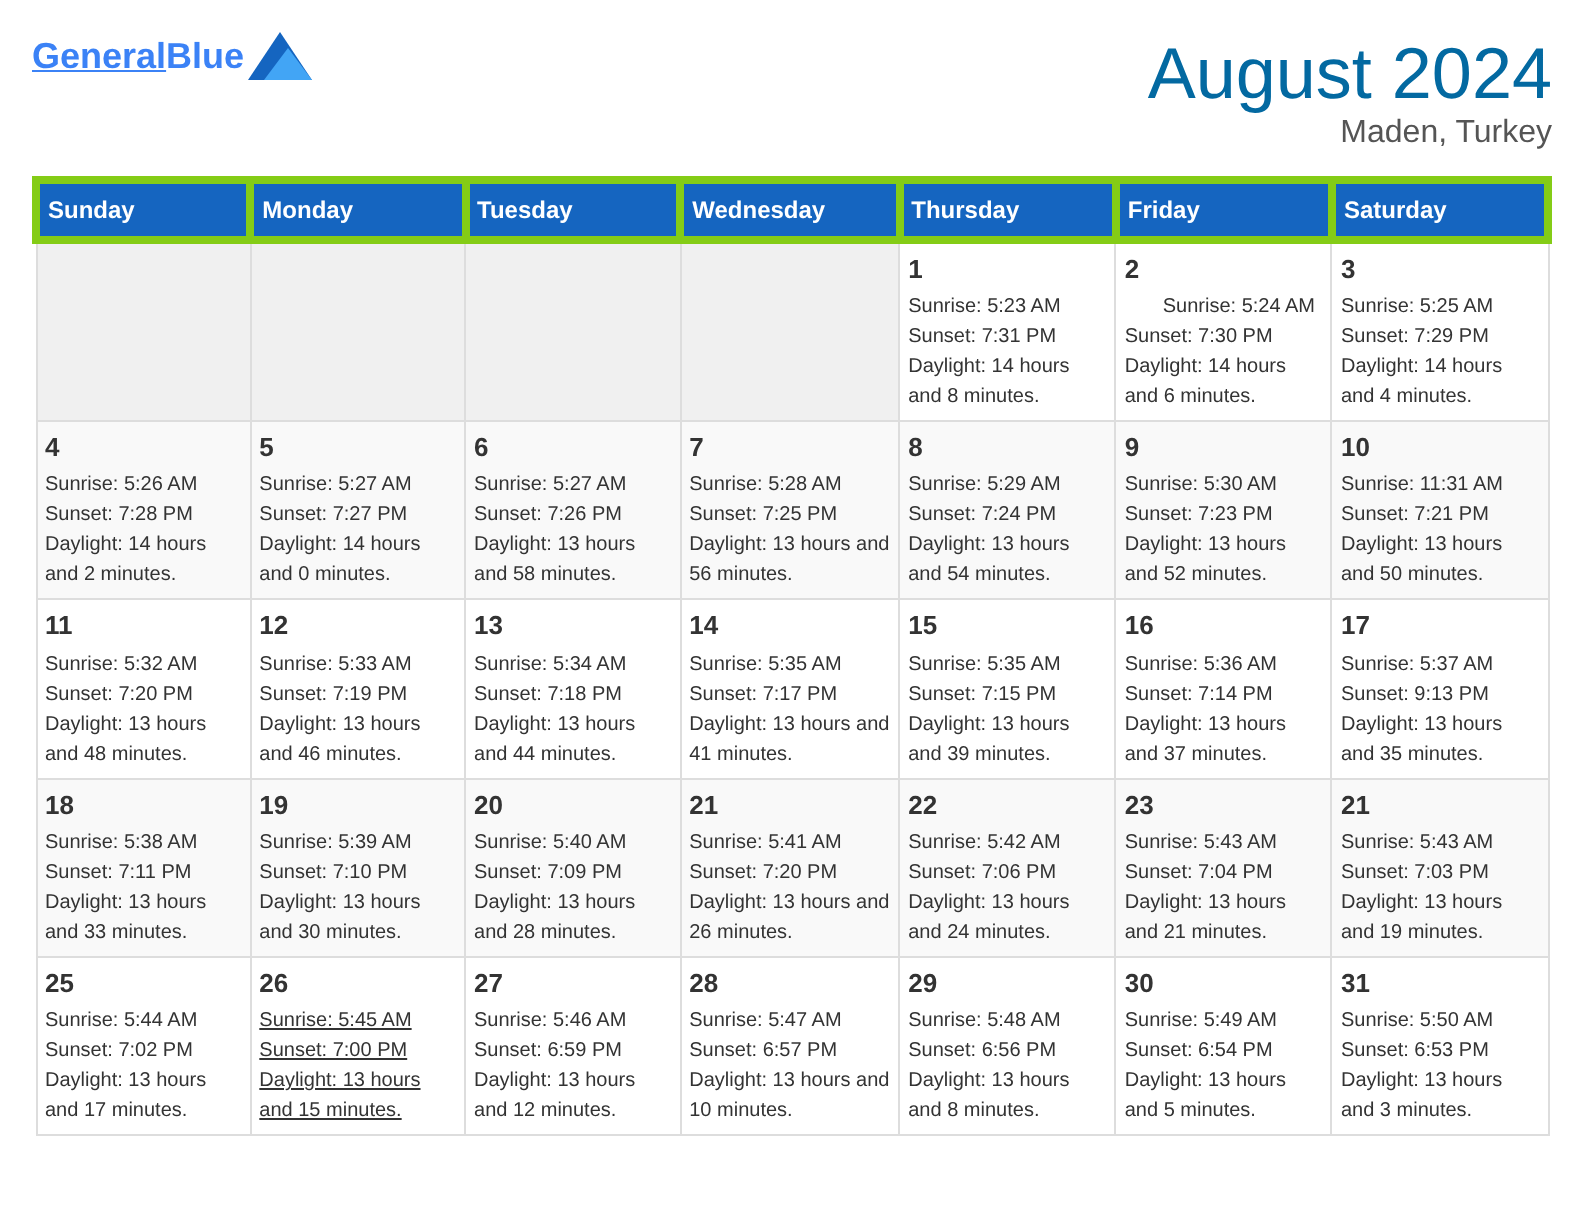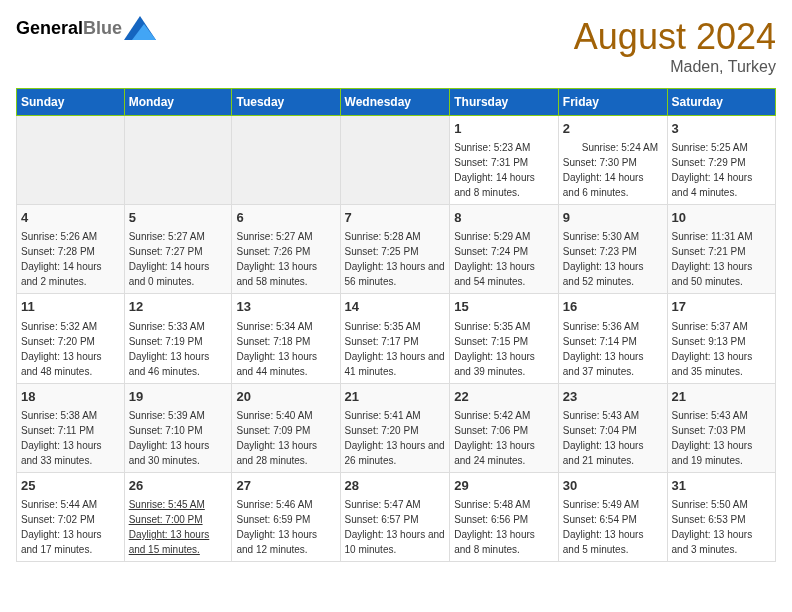--- a/index.html
+++ b/index.html
@@ -1,28 +1,28 @@
 <!DOCTYPE html>
 <html><head>
   <meta charset="utf-8">
   <style>
     * { box-sizing: border-box; margin: 0; padding: 0; }
     body { font-family: Arial, sans-serif; background: #fff; width: 792px; min-height: 612px; }
     .page { width: 792px; padding: 16px; }
     .header { display: flex; justify-content: space-between; align-items: flex-start; margin-bottom: 12px; }
     .logo { display: flex; align-items: center; }
     .logo-text { font-size: 18px; font-weight: bold; }
-    .logo-text .general { color: #000000; }
-    .logo-text .blue { color: #737373; }
+    .logo-text .general { color: #3b82f6; text-decoration: underline; }
+    .logo-text .blue { color: #3b82f6; }
     .title-block { text-align: right; }
-    .month-year { font-size: 36px; color: #a16207; font-weight: normal; }
+    .month-year { font-size: 36px; color: #0369a1; font-weight: normal; }
     .location { font-size: 16px; color: #555; }
     table { width: 100%; border-collapse: collapse; font-size: 11px; }
     thead tr { background: #1565C0; color: #fff; }
-    thead th { padding: 6px 4px; text-align: left; font-weight: bold; font-size: 12px; border: 1px solid #84cc16; }
+    thead th { padding: 6px 4px; text-align: left; font-weight: bold; font-size: 12px; border: 4px solid #84cc16; }
     tbody tr { background: #fff; }
     tbody tr:nth-child(even) { background: #f9f9f9; }
     td { border: 1px solid #ddd; padding: 4px; vertical-align: top; width: 113px; min-height: 80px; font-size: 10.5px; color: #333; line-height: 1.4; }
     td.empty { background: #f0f0f0; }
     .day-num { font-weight: bold; font-size: 13px; display: block; margin-bottom: 2px; }
     .day-info { font-size: 10px; color: #333; }
   </style>
 </head>
 <body>
 

